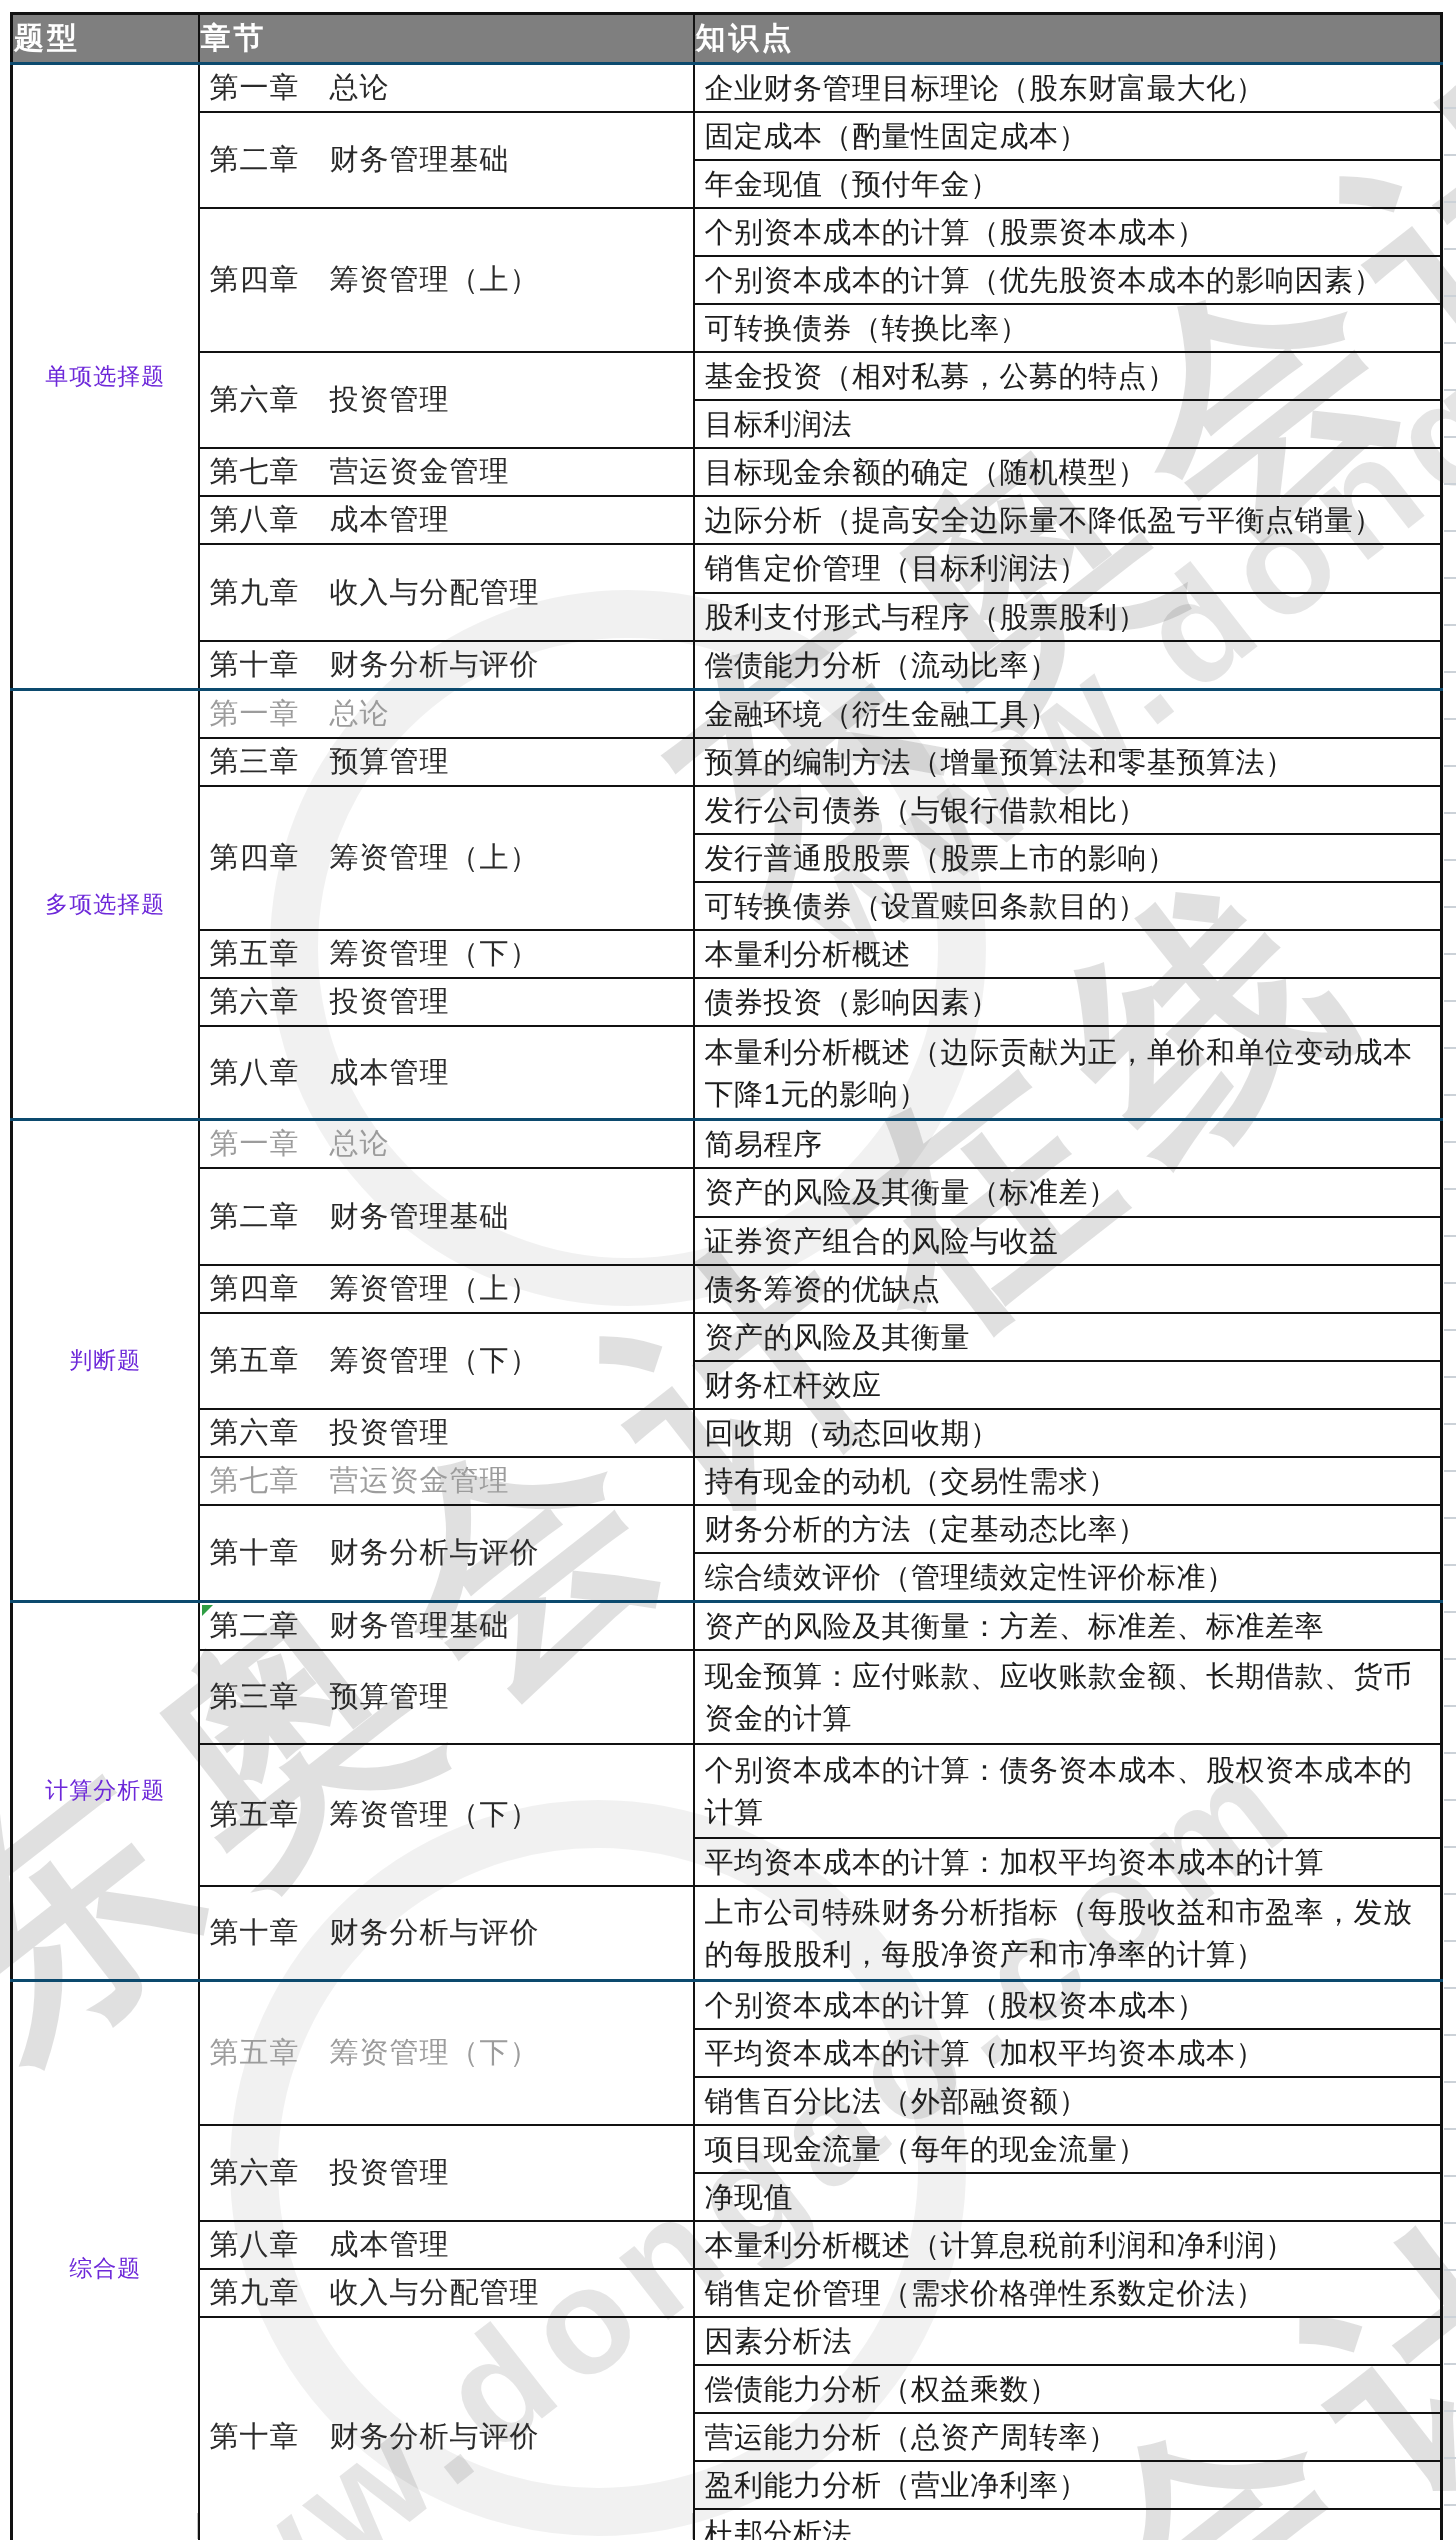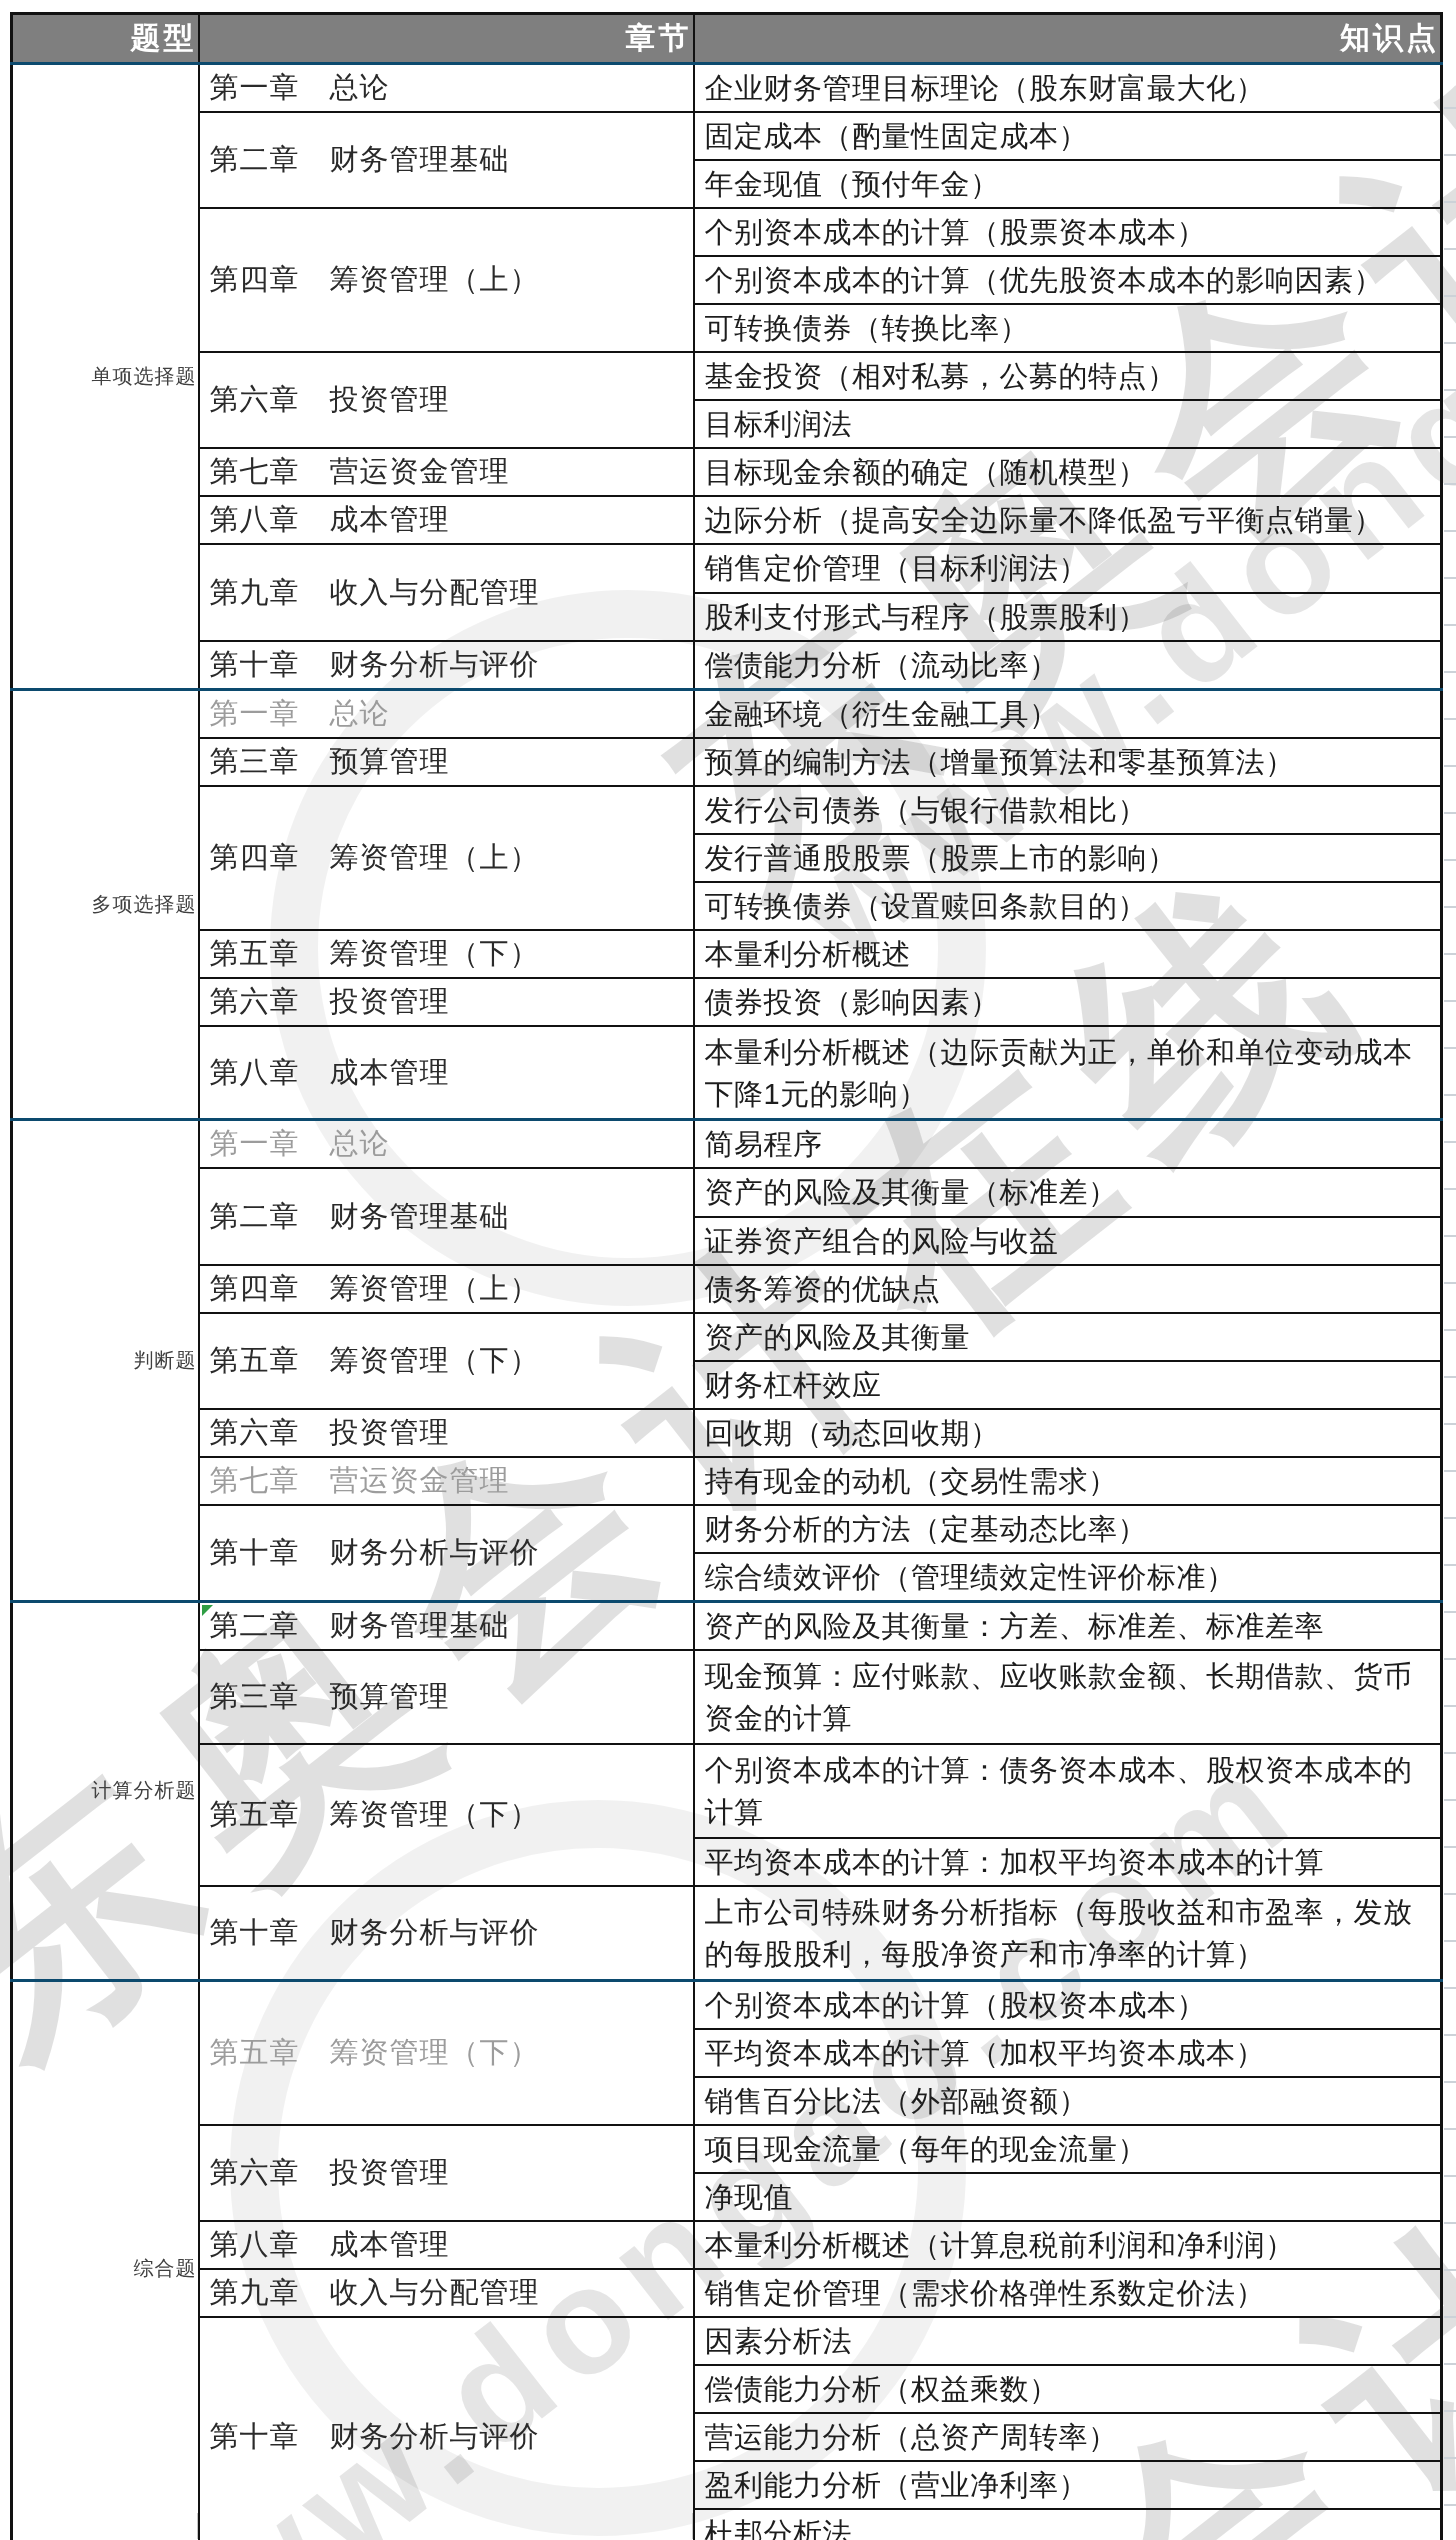--- a/index.html
+++ b/index.html
@@ -26,27 +26,27 @@
   
   table.exam{
     position:absolute;left:10px;top:12px;z-index:1;
     width:1430px;border-collapse:collapse;table-layout:fixed;
     border:3px solid #111;background:transparent;
   }
   th,td{border:2px solid #111;overflow:hidden;}
   thead tr{height:50px;}
   thead th{
     background:#7f7f7f;color:#ffffff;font-size:30px;font-weight:bold;
-    letter-spacing:3px;text-align:right;
+    letter-spacing:3px;text-align:left;
   }
   tbody tr{height:47px;}
   tbody tr.tall{height:94px;}
   tr.sec-top td{border-top:3px solid #0c4a6e;}
   td.qtype{
-    text-align:right;vertical-align:middle;font-size:20px;color:#404040;
+    text-align:center;vertical-align:middle;font-size:23px;color:#6d28d9;
     letter-spacing:1px;
   }
   td.chap{
     vertical-align:middle;font-size:29px;color:#2a2a2a;
     padding:0 8px 0 10px;letter-spacing:1px;
   }
   td.know{
     vertical-align:middle;font-size:29px;color:#1d1d1d;
     padding:2px 0 2px 10px;line-height:1.45;letter-spacing:0.5px;
   }

